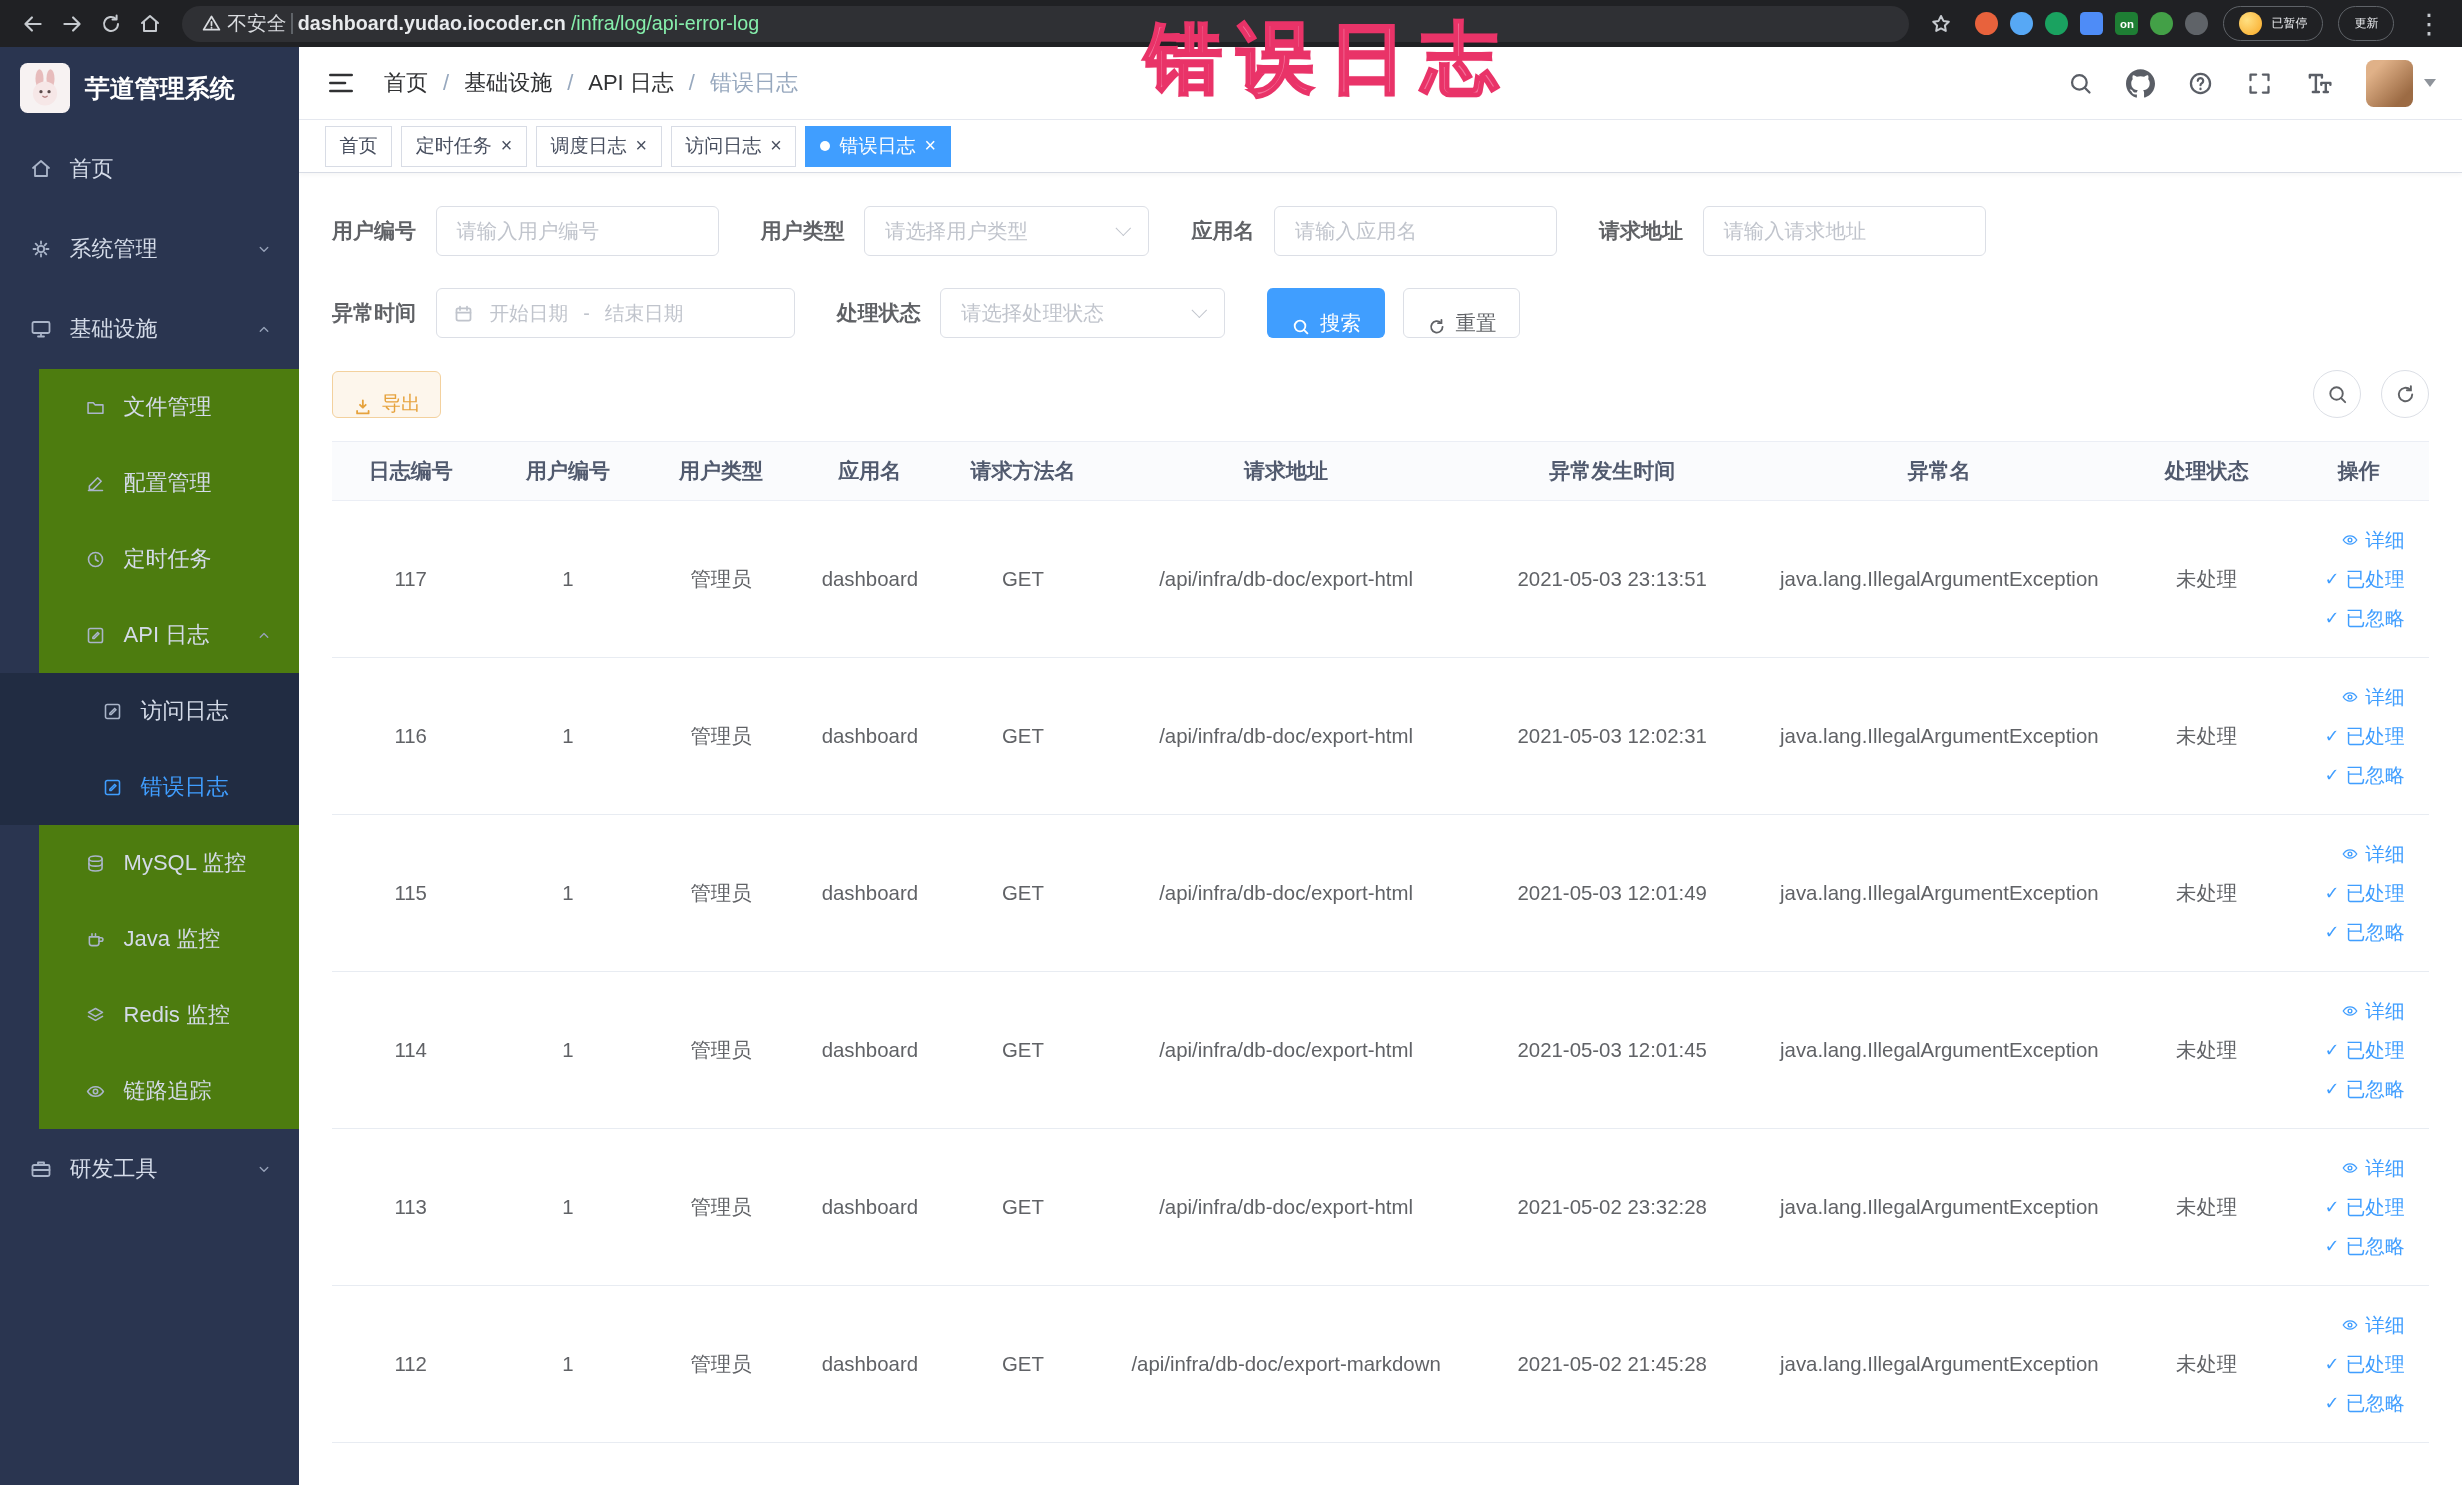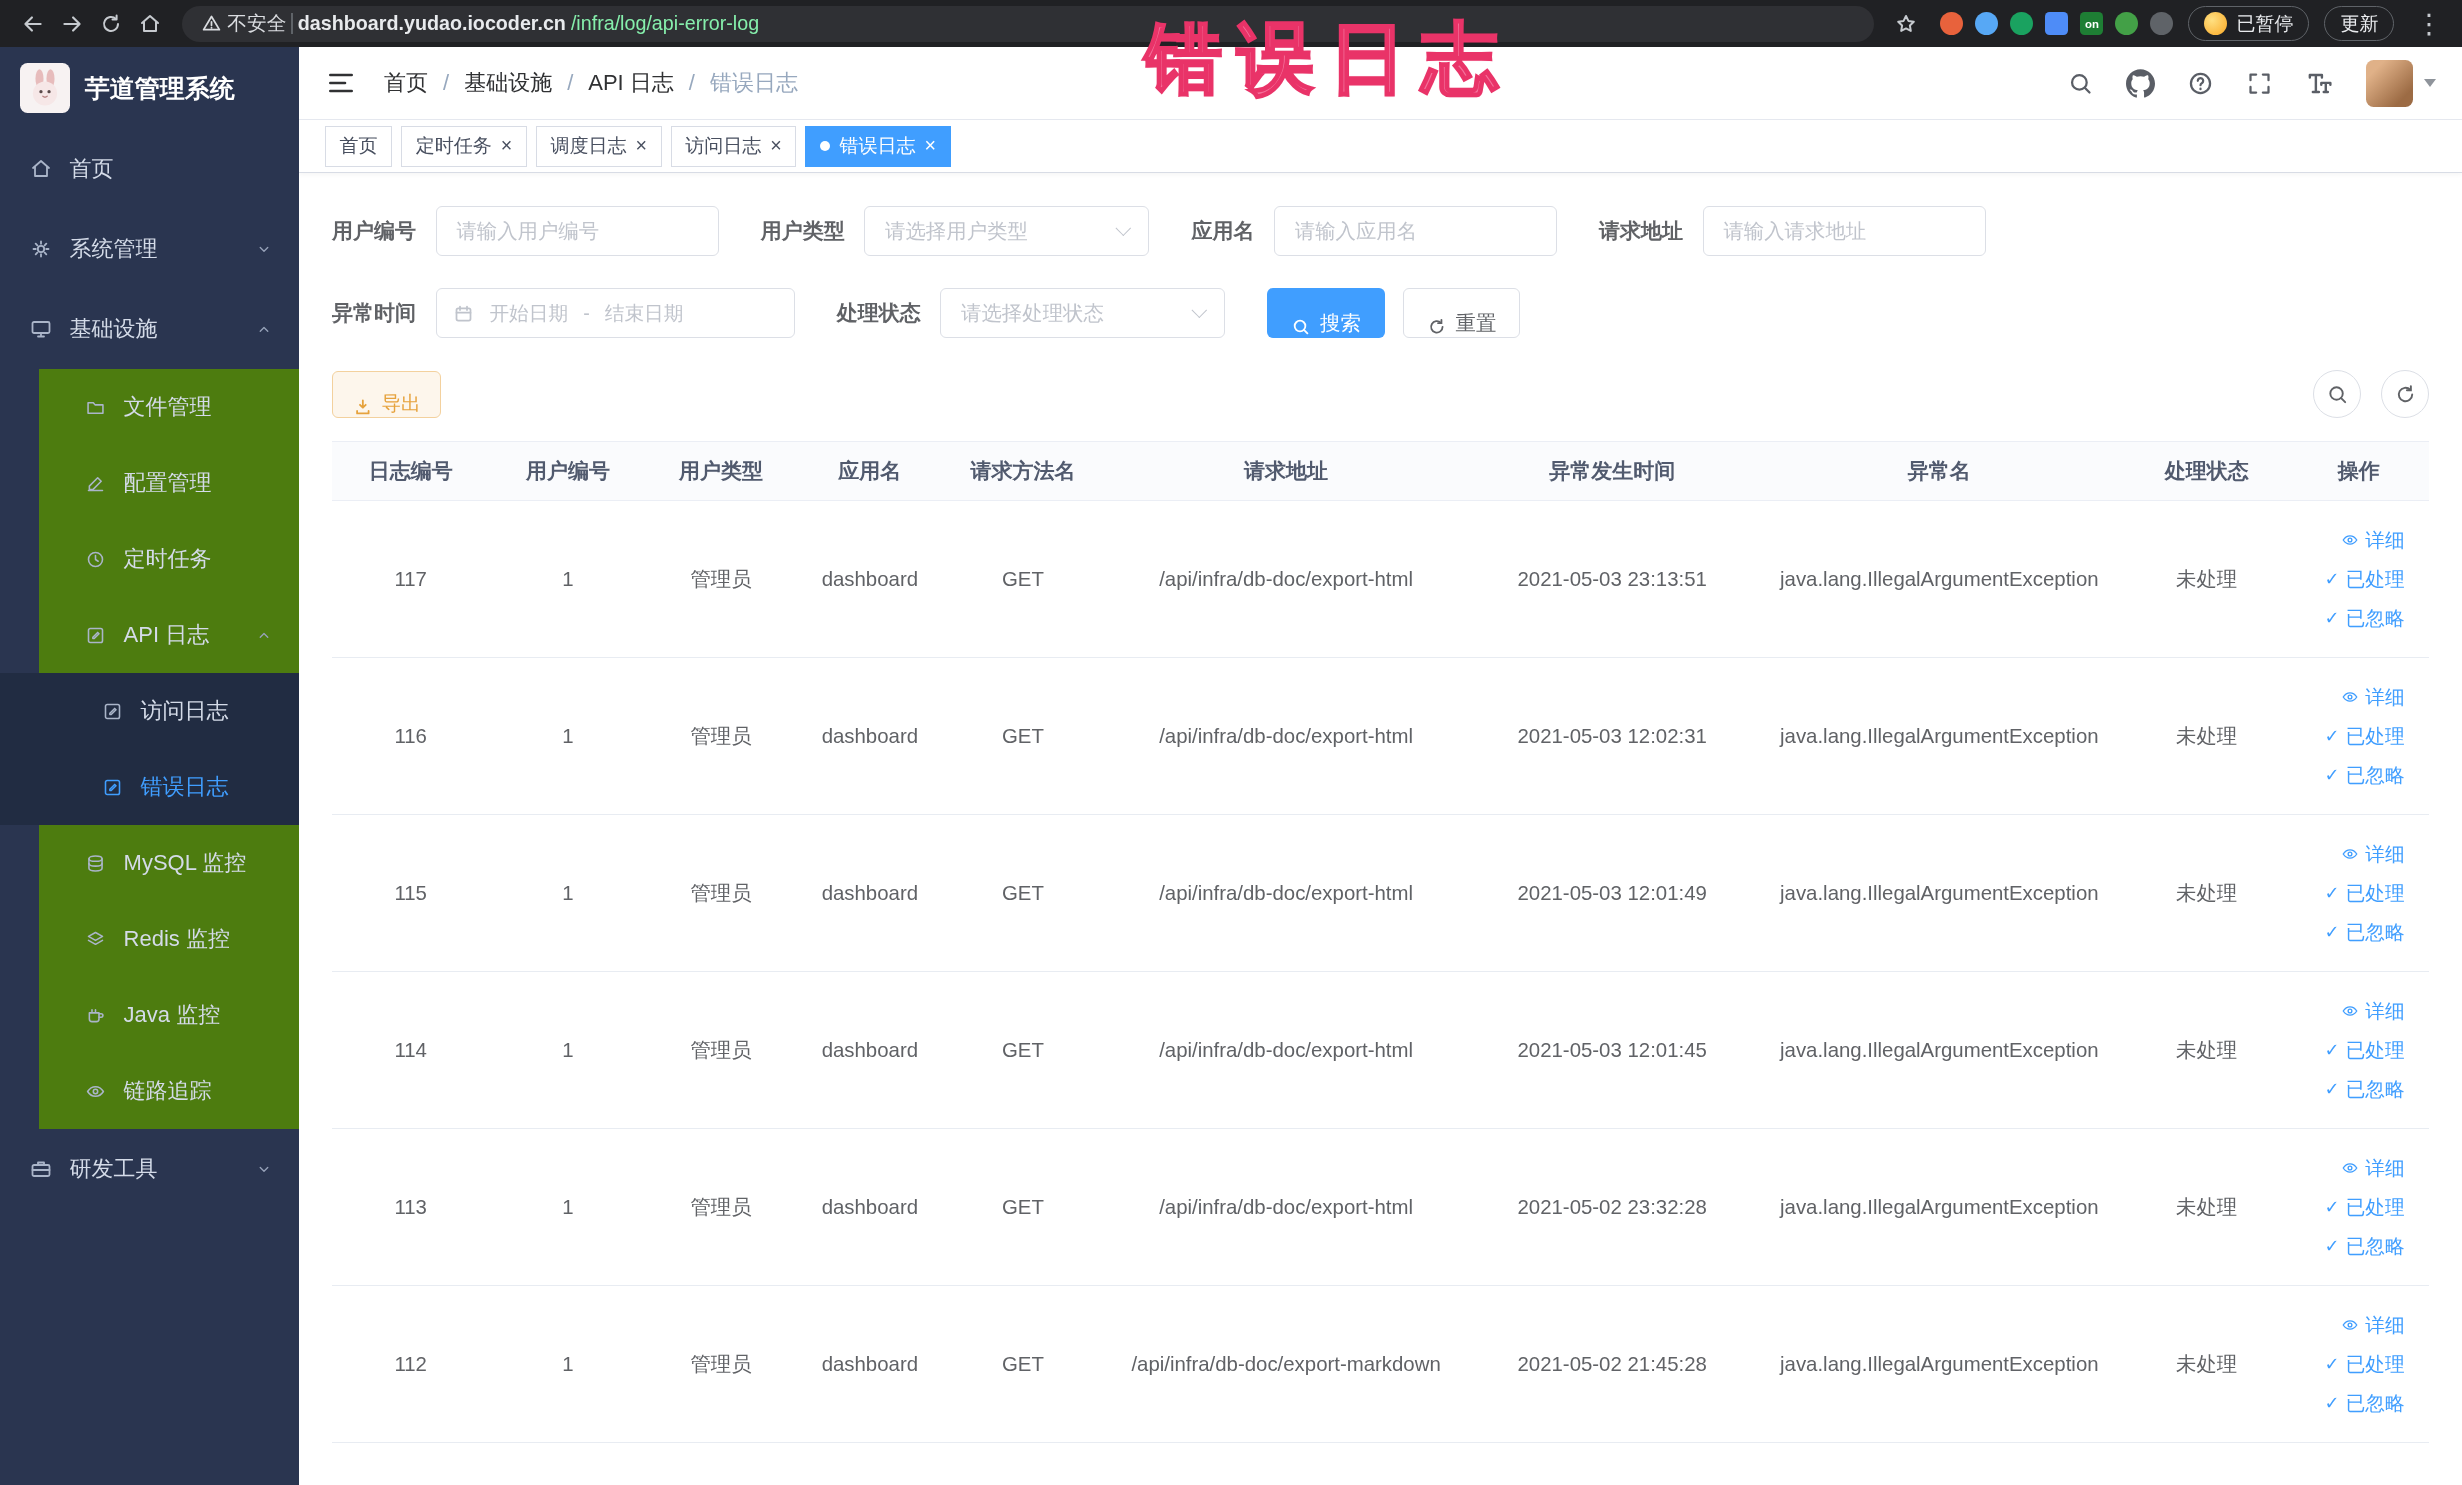--- a/index.html
+++ b/index.html
@@ -12,21 +12,21 @@
   .nav-ic { width:39px; height:39px; border-radius:50%; display:flex; align-items:center; justify-content:center; color:#c6cacf; cursor:pointer; flex:0 0 auto; }
   .omnibox { flex:1; min-width:0; height:36px; background:#2f3034; border-radius:19.7px; display:flex; align-items:center; padding:0 19.7px; gap:5px; margin:0 12px; font-size:19.7px; cursor:text; }
   .warn-ic { color:#dadce0; }
   .sec-label { color:#dadce0; white-space:nowrap; }
   .om-sep { width:1.5px; height:21px; background:#5f6368; }
   .url-domain { color:#e8eaed; font-weight:700; white-space:nowrap; }
   .url-path { color:#86efac; white-space:nowrap; }
   .chrome-right { display:flex; align-items:center; gap:15px; flex:0 0 auto; }
   .ext-dot { width:23px; height:23px; border-radius:50%; flex:0 0 auto; }
   .ext-sq { width:23px; height:23px; border-radius:4.5px; flex:0 0 auto; display:flex; align-items:center; justify-content:center; color:#fff; font-size:11.4px; font-weight:700; }
-  .pill { height:35px; border:1.5px solid #5f6368; border-radius:19.7px; display:flex; align-items:center; gap:9px; padding:0 15px; color:#e8eaed; font-size:19px; cursor:pointer; white-space:nowrap; }
+  .pill { height:35px; border:1.5px solid #5f6368; border-radius:19.7px; display:flex; align-items:center; gap:9px; padding:0 15px; color:#e8eaed; font-size:12px; cursor:pointer; white-space:nowrap; }
   .mini-avatar { width:23px; height:23px; border-radius:50%; background:radial-gradient(circle at 35% 35%, #ffe082, #f9a825); }
   .kebab { color:#c6cacf; font-size:27px; padding:0 6px; cursor:pointer; }
 
   
   .sidebar { position:absolute; top:47px; left:0; bottom:0; width:299px; background:#2a3550; color:#d4dbe8; display:flex; flex-direction:column; z-index:2; }
   .logo-row { height:82px; min-height:82px; display:flex; align-items:center; padding:0 19.7px; gap:15px; }
   .logo-badge { width:50px; height:50px; border-radius:7.6px; background:#f7f2f2; display:flex; align-items:center; justify-content:center; overflow:hidden; }
   .logo-title { font-size:25px; font-weight:700; color:#fff; white-space:nowrap; }
   .menu { flex:1; font-size:22px; overflow:hidden; }
   .menu-item { display:flex; align-items:center; height:80px; padding:0 26px; cursor:pointer; white-space:nowrap; }
@@ -271,35 +271,35 @@
             <ellipse cx="12" cy="6.5" rx="7.5" ry="3"></ellipse>
             <path d="M4.5 6.5v11c0 1.7 3.4 3 7.5 3s7.5-1.3 7.5-3v-11"></path>
             <path d="M4.5 12c0 1.7 3.4 3 7.5 3s7.5-1.3 7.5-3"></path>
           </svg>
         </span>
         <span class="mi-label">MySQL 监控</span>
       </div>
       <div class="menu-item level2">
         <span class="mi-icon">
           <svg class="ic" width="21" height="21" viewBox="0 0 24 24" fill="none" stroke="currentColor" stroke-width="1.8" stroke-linecap="round" stroke-linejoin="round">
-            <path d="M12 4l8 4.5-8 4.5-8-4.5z"></path>
-            <path d="M4 13l8 4.5 8-4.5"></path>
-          </svg>
-        </span>
-        <span class="mi-label">Redis 监控</span>
-      </div>
-      <div class="menu-item level2">
-        <span class="mi-icon">
-          <svg class="ic" width="21" height="21" viewBox="0 0 24 24" fill="none" stroke="currentColor" stroke-width="1.8" stroke-linecap="round" stroke-linejoin="round">
             <path d="M5 9h11v7a3 3 0 0 1-3 3H8a3 3 0 0 1-3-3z"></path>
             <path d="M16 10h2.5a2 2 0 0 1 0 4H16"></path>
             <path d="M8 5.5v2M12 5.5v2"></path>
           </svg>
         </span>
         <span class="mi-label">Java 监控</span>
+      </div>
+      <div class="menu-item level2">
+        <span class="mi-icon">
+          <svg class="ic" width="21" height="21" viewBox="0 0 24 24" fill="none" stroke="currentColor" stroke-width="1.8" stroke-linecap="round" stroke-linejoin="round">
+            <path d="M12 4l8 4.5-8 4.5-8-4.5z"></path>
+            <path d="M4 13l8 4.5 8-4.5"></path>
+          </svg>
+        </span>
+        <span class="mi-label">Redis 监控</span>
       </div>
       <div class="menu-item level2">
         <span class="mi-icon">
           <svg class="ic" width="21" height="21" viewBox="0 0 24 24" fill="none" stroke="currentColor" stroke-width="1.8" stroke-linecap="round" stroke-linejoin="round">
             <path d="M3 12s3.5-5.5 9-5.5S21 12 21 12s-3.5 5.5-9 5.5S3 12 3 12z"></path>
             <circle cx="12" cy="12" r="2.5"></circle>
           </svg>
         </span>
         <span class="mi-label">链路追踪</span>
       </div>

